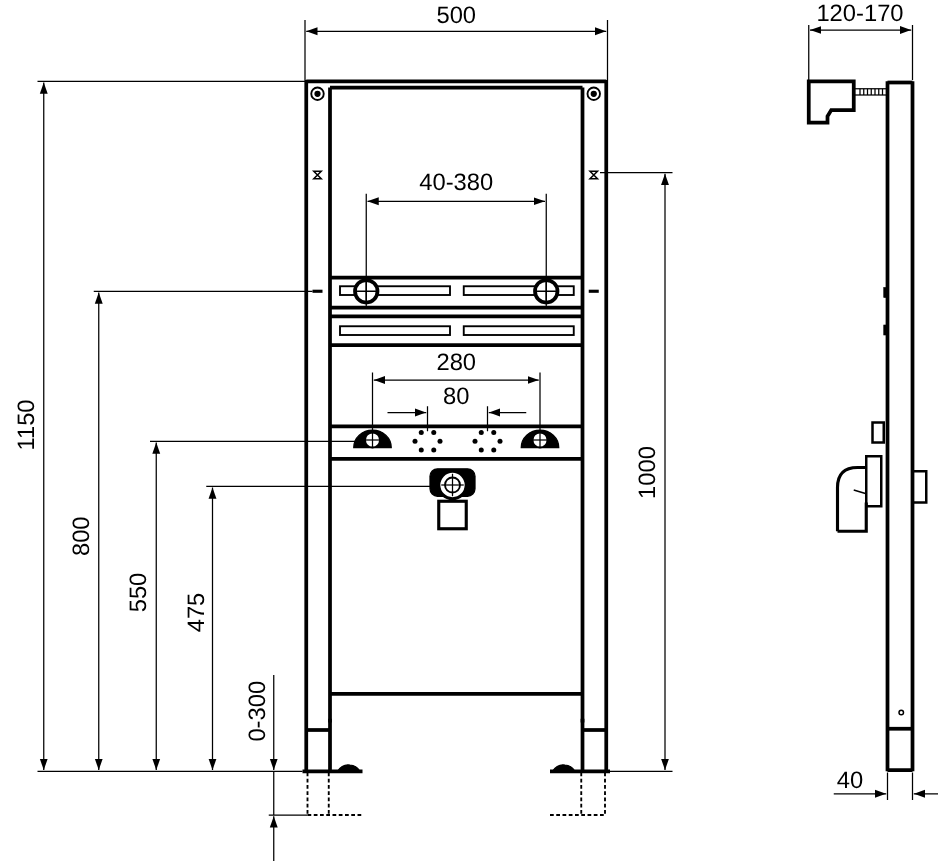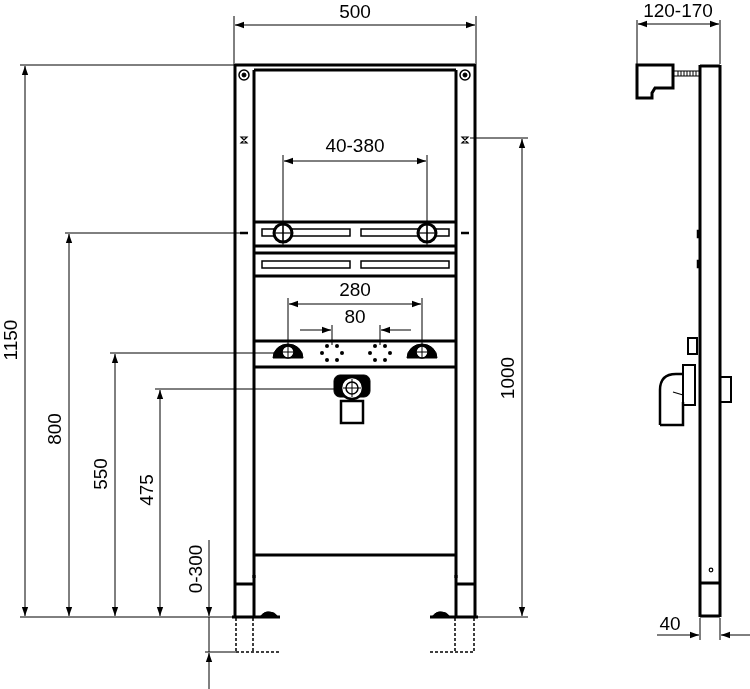--- a/index.html
+++ b/index.html
@@ -1,17 +1,17 @@
 <!DOCTYPE html>
 <html><head>
 <meta charset="utf-8">
 <style>
   html, body { margin: 0; padding: 0; background: #ffffff; }
   body { width: 750px; height: 689px; overflow: hidden; }
-  #canvas { position: absolute; left: 0; top: 0; width: 696px; height: 689px; }
+  #canvas { position: absolute; left: 0; top: 0; width: 696px; height: 689px; padding-left: 10px; }
   svg text { font-family: "Liberation Sans", sans-serif; fill: #000; }
 </style>
 </head>
 <body>
 
 <div id="canvas">
 <svg width="750" height="689" viewBox="0 0 750 689" xmlns="http://www.w3.org/2000/svg">
   <defs>
     <marker id="arr" viewBox="0 0 10 10" refX="10" refY="5" markerWidth="9" markerHeight="9" orient="auto-start-reverse" markerUnits="userSpaceOnUse">
       <path d="M0,1.5 L10,5 L0,8.5 Z" fill="#000"></path>

